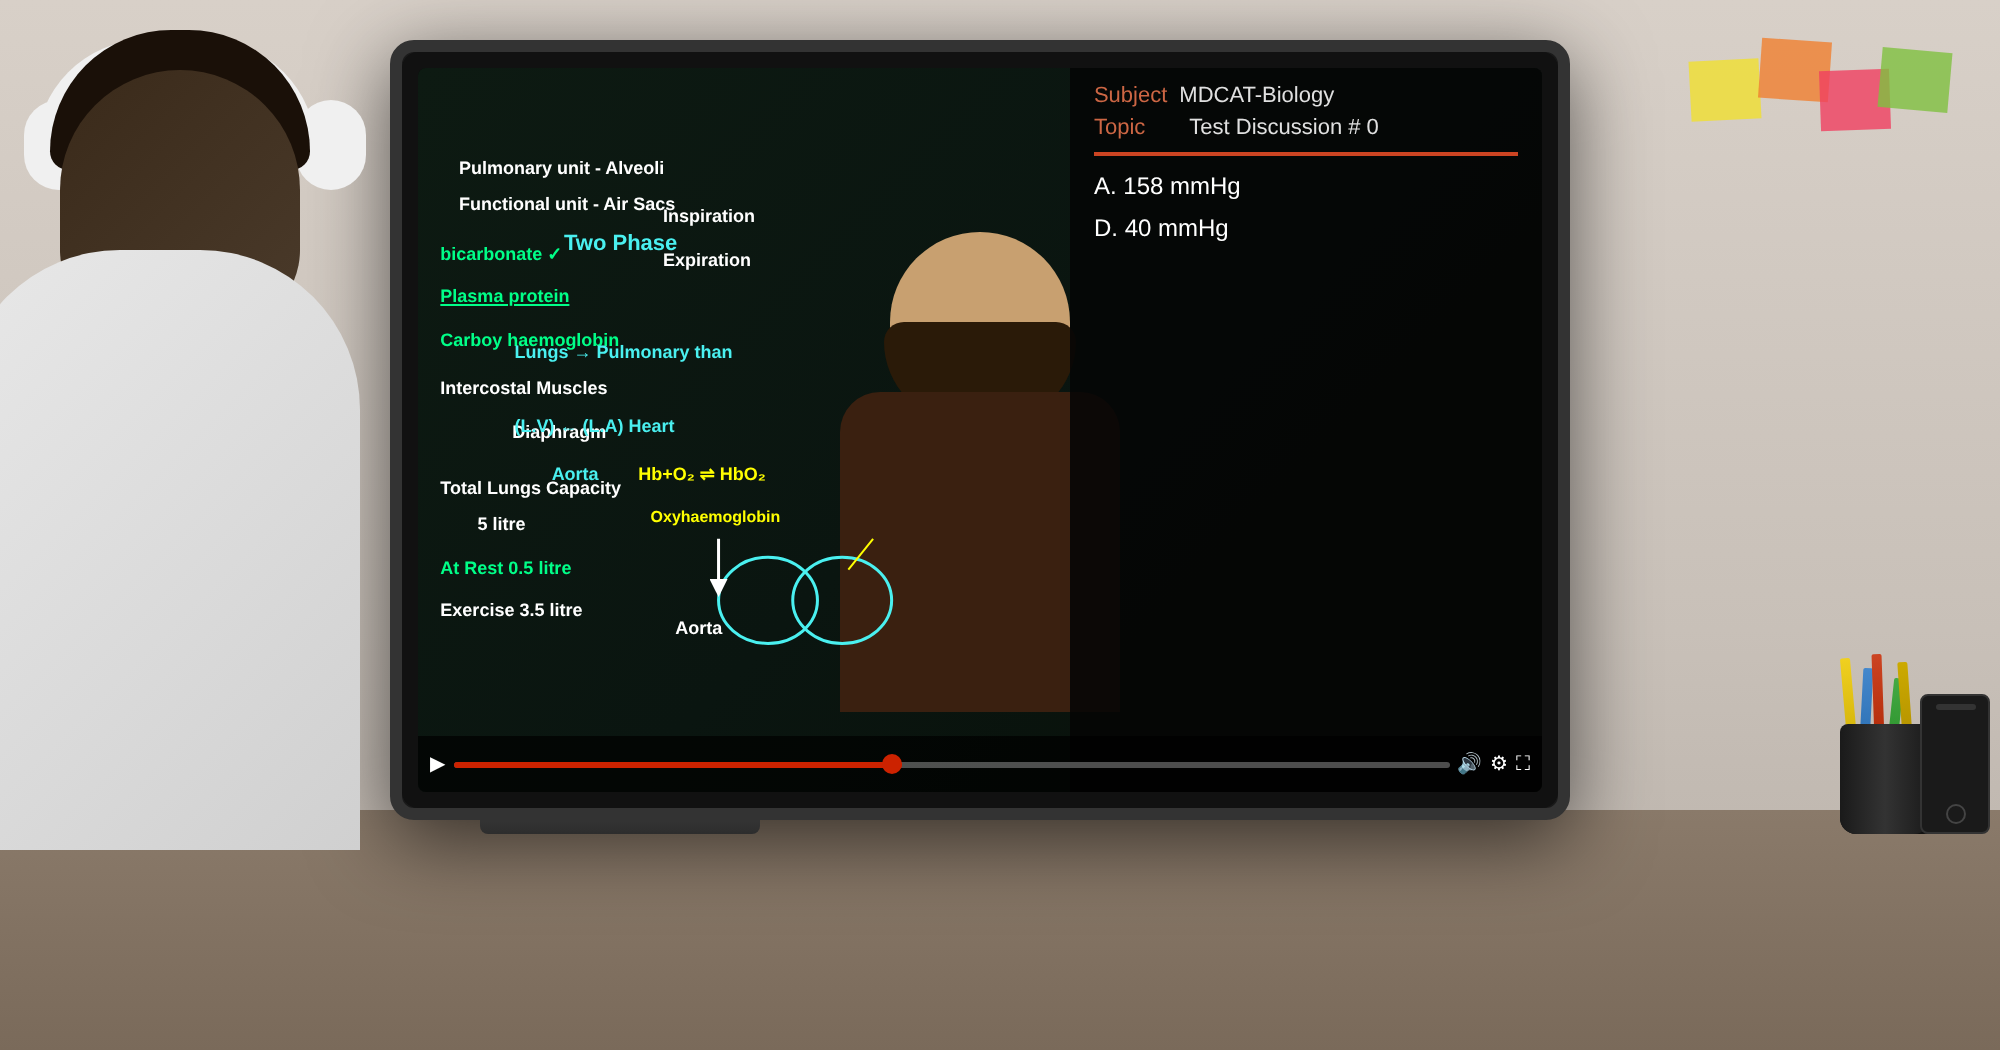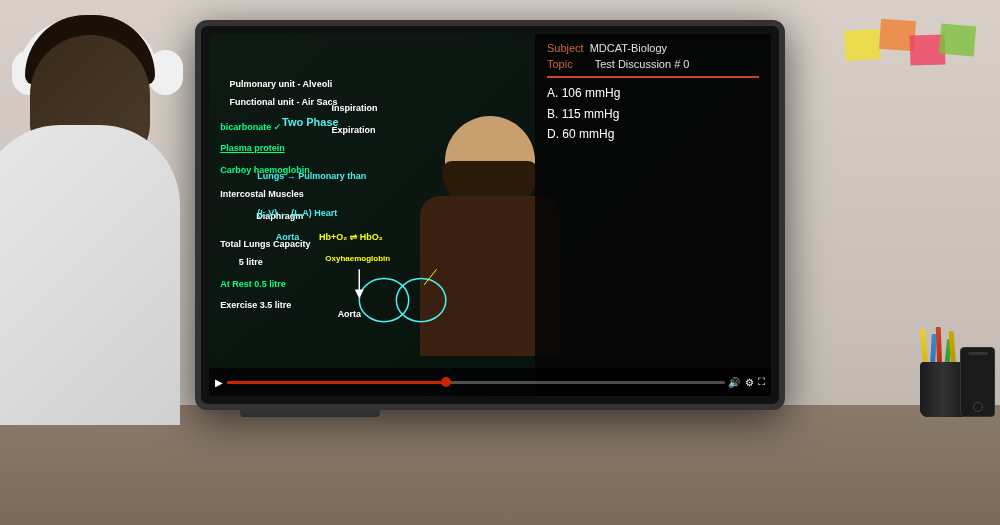--- a/index.html
+++ b/index.html
@@ -451,29 +451,25 @@
             <span class="subject-value">MDCAT-Biology</span>
           </div>
           <div class="topic-row">
             <span class="topic-label">Topic</span>
             <span class="topic-value">Test Discussion # 0</span>
           </div>
           <div class="divider-line"></div>
           <div class="options">
             <div class="option">
               <span>A.</span>
-              <span>106 mmHg</span>
-            </div>
-            <div class="option">
-              <span>B.</span>
-              <span>115 mmHg</span>
+              <span>158 mmHg</span>
             </div>
             <div class="option">
               <span>D.</span>
-              <span>60 mmHg</span>
+              <span>40 mmHg</span>
             </div>
           </div>
         </div>
 
         <div class="video-controls">
           <span class="ctrl-icon">▶</span>
           <div class="progress-bar-bg">
             <div class="progress-bar-fill"></div>
             <div class="progress-dot"></div>
           </div>

